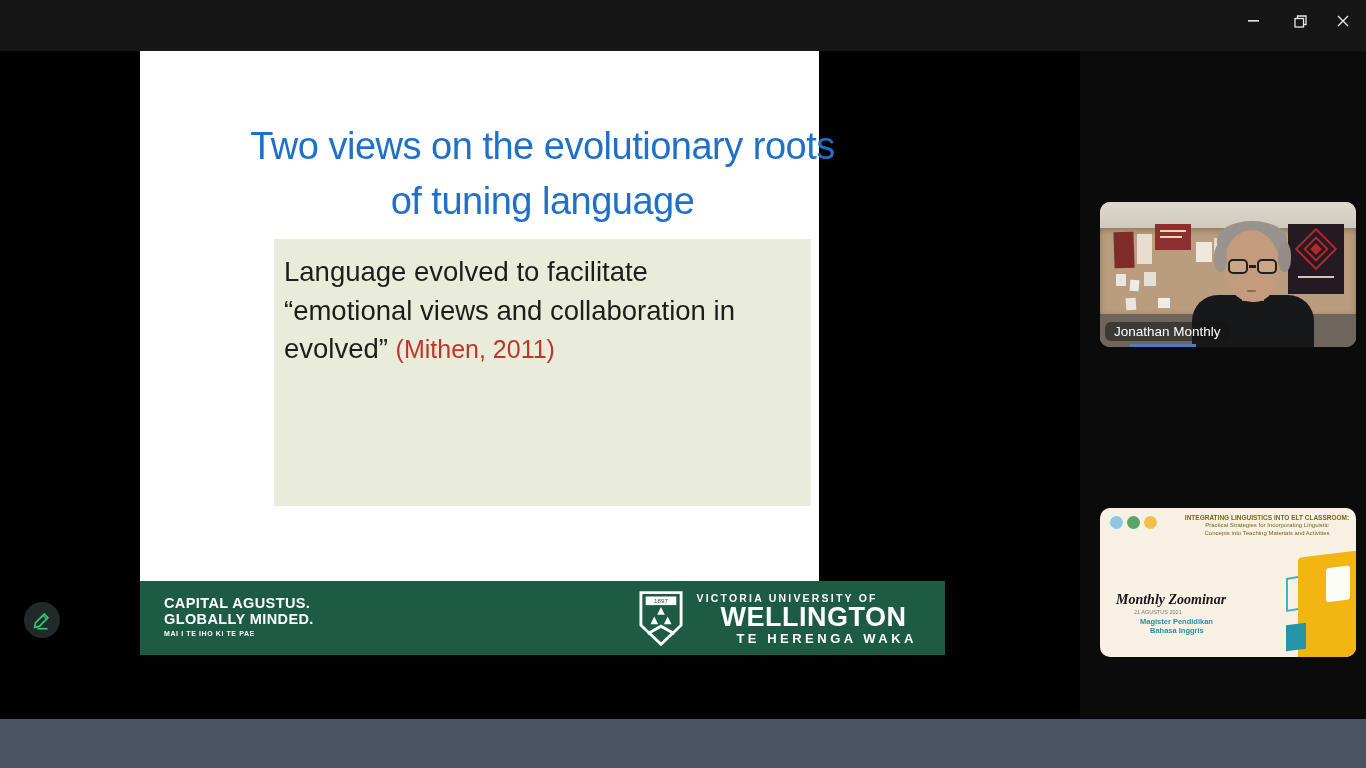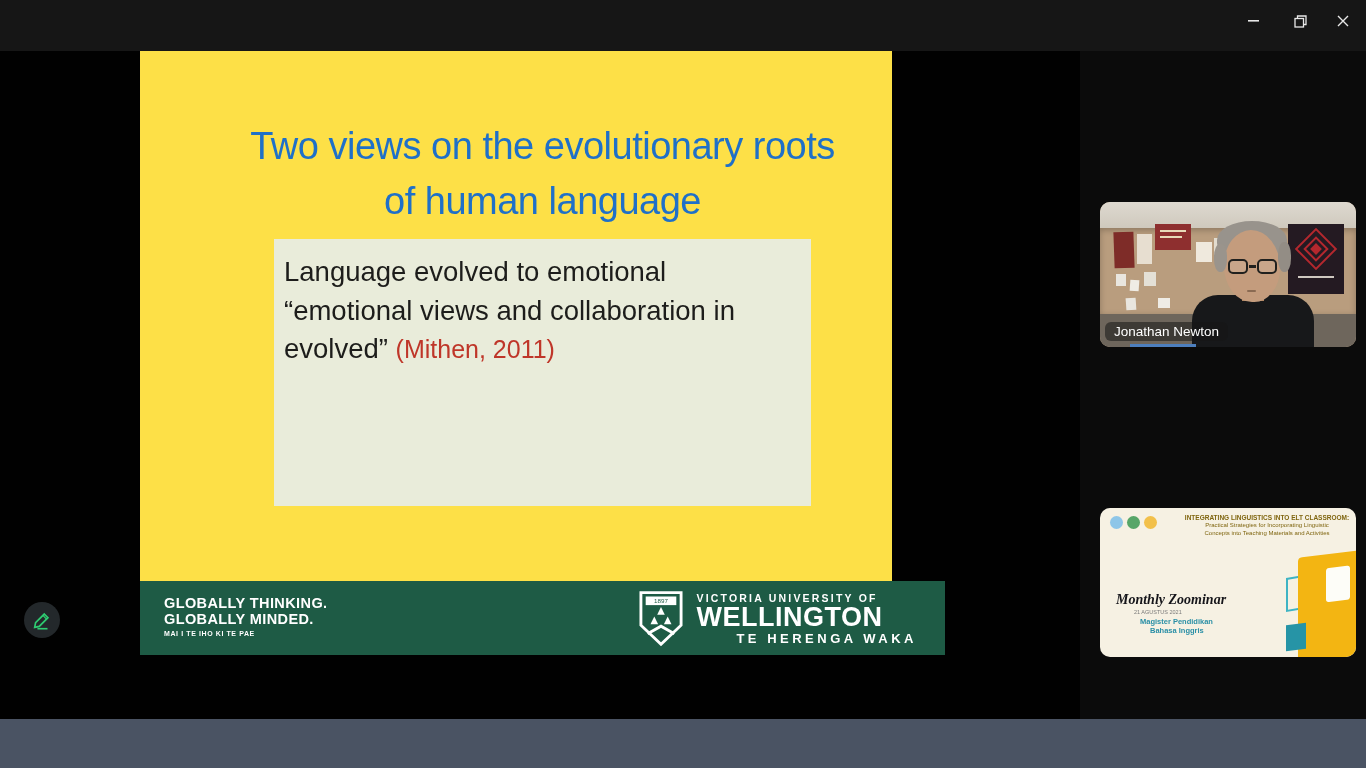--- a/index.html
+++ b/index.html
@@ -7,36 +7,36 @@
               font-family:"Liberation Sans", sans-serif; }
   .abs { position:absolute; }
   #screen { position:relative; width:1366px; height:768px; background:#0b0b0b; }
 
   
   #titlebar { left:0; top:0; width:1366px; height:51px; background:#161616; }
   .winctl { top:10px; width:30px; height:22px; display:flex; align-items:center; justify-content:center; cursor:pointer; }
 
   
   #share { left:0; top:51px; width:1080px; height:668px; background:#010101; }
-  #slide { left:140px; top:0; width:752px; height:604px; background:#fde047;padding-left:36px; }
+  #slide { left:140px; top:0; width:679px; height:604px; background:#ffffff;padding-left:36px; }
 
   .slide-title { left:0; top:68px; width:805px; text-align:center; color:#1f70c8;
                  font-size:38px; line-height:55px; font-weight:400; letter-spacing:-0.5px; }
 
   #quotebox { left:134px; top:188px; width:537px; height:267px; background:#e9ecda; padding:14px 10px 0 10px; }
   #quotebox .qline { font-size:27.5px; line-height:38.5px; color:#1d1d1b; }
   #quotebox .cite { font-size:25px; color:#bf3629; }
 
   #slide-footer { left:0; top:530px; width:805px; height:74px; background:#1e5b45; color:#fff; }
   .tagline { left:24px; top:14px; }
   .tagline .t-big { font-size:14.5px; font-weight:bold; letter-spacing:0.4px; line-height:16px; }
   .tagline .t-small { font-size:7px; font-weight:bold; letter-spacing:0.6px; margin-top:3px; }
   .uni-block { right:28px; top:9px; display:flex; align-items:center; gap:13px; }
   .uni-text .u1 { font-size:10.5px; letter-spacing:2.2px; font-weight:bold; }
-  .uni-text .u2 { font-size:27px; letter-spacing:0.5px; font-weight:bold; line-height:27px; }
+  .uni-text .u2 { font-size:27px; letter-spacing:0.5px; font-weight:bold; line-height:27px;margin-left:24px; }
   .uni-text .u3 { font-size:13px; letter-spacing:3.5px; font-weight:600;margin-left:40px; }
 
   
   #annotate { left:24px; top:551px; width:36px; height:36px; border-radius:50%;
               background:#23282b; display:flex; align-items:center; justify-content:center; cursor:pointer; }
 
   
   #panel { left:1080px; top:51px; width:286px; height:668px; background:#0b0b0b; }
   .thumb { left:20px; width:256px; border-radius:10px; overflow:hidden; background:#1a1a1a; cursor:pointer; }
   #thumb1 { top:151px; height:145px; }
@@ -106,32 +106,32 @@
       <svg width="12" height="12" viewBox="0 0 12 12">
         <path d="M1 1 L11 11 M11 1 L1 11" stroke="#e8e8e8" stroke-width="1.4"></path>
       </svg>
     </div>
   </div>
 
   <div id="share" class="abs">
     <div id="slide" class="abs">
       <div class="slide-title abs">
         <div>Two views on the evolutionary roots</div>
-        <div>of human language</div>
+        <div>of tuning language</div>
       </div>
 
       <div id="quotebox" class="abs">
-        <div class="qline">Language evolved to emotional</div>
+        <div class="qline">Language evolved to facilitate</div>
         <div class="qline">“emotional views and collaboration in</div>
         <div class="qline"><span>evolved” </span><span class="cite">(Mithen, 2011)</span></div>
       </div>
 
       <div id="slide-footer" class="abs">
         <div class="tagline abs">
-          <div class="t-big">GLOBALLY THINKING.</div>
+          <div class="t-big">CAPITAL AGUSTUS.</div>
           <div class="t-big">GLOBALLY MINDED.</div>
           <div class="t-small">MAI I TE IHO KI TE PAE</div>
         </div>
         <div class="uni-block abs">
           <svg width="44" height="57" viewBox="0 0 46 58">
             <path d="M2 2 H44 V36 L23 56 L2 36 Z" fill="none" stroke="#ffffff" stroke-width="3"></path>
             <rect x="7" y="6" width="32" height="9" fill="#ffffff"></rect>
             <text x="23" y="13" font-size="6.5" fill="#1e5b45" text-anchor="middle" font-family="Liberation Sans, sans-serif">1897</text>
             <polygon points="23,17 27,25 19,25" fill="#ffffff"></polygon>
             <polygon points="16,27 20,35 12,35" fill="#ffffff"></polygon>
@@ -185,21 +185,21 @@
         <div class="hair abs"></div>
         <div class="head abs"></div>
         <div class="hair-l abs"></div>
         <div class="hair-r abs"></div>
         <div class="lens" style="left:128px;top:57px;"></div>
         <div class="lens" style="left:157px;top:57px;"></div>
         <div class="bridge abs"></div>
         <div class="mouth abs"></div>
         <div class="bluebar abs"></div>
       </div>
-      <div class="nametag">Jonathan Newton</div>
+      <div class="nametag">Jonathan Monthly</div>
     </div>
 
     <div id="thumb2" class="thumb abs">
       <div class="mini">
         <div class="logo" style="left:10px;background:#8ec6e8;"></div>
         <div class="logo" style="left:27px;background:#57a668;"></div>
         <div class="logo" style="left:44px;background:#f2c04a;"></div>
         <div class="mini-title">
           <div class="mt1">INTEGRATING LINGUISTICS INTO ELT CLASSROOM:</div>
           <div class="mt2">Practical Strategies for Incorporating Linguistic</div>

